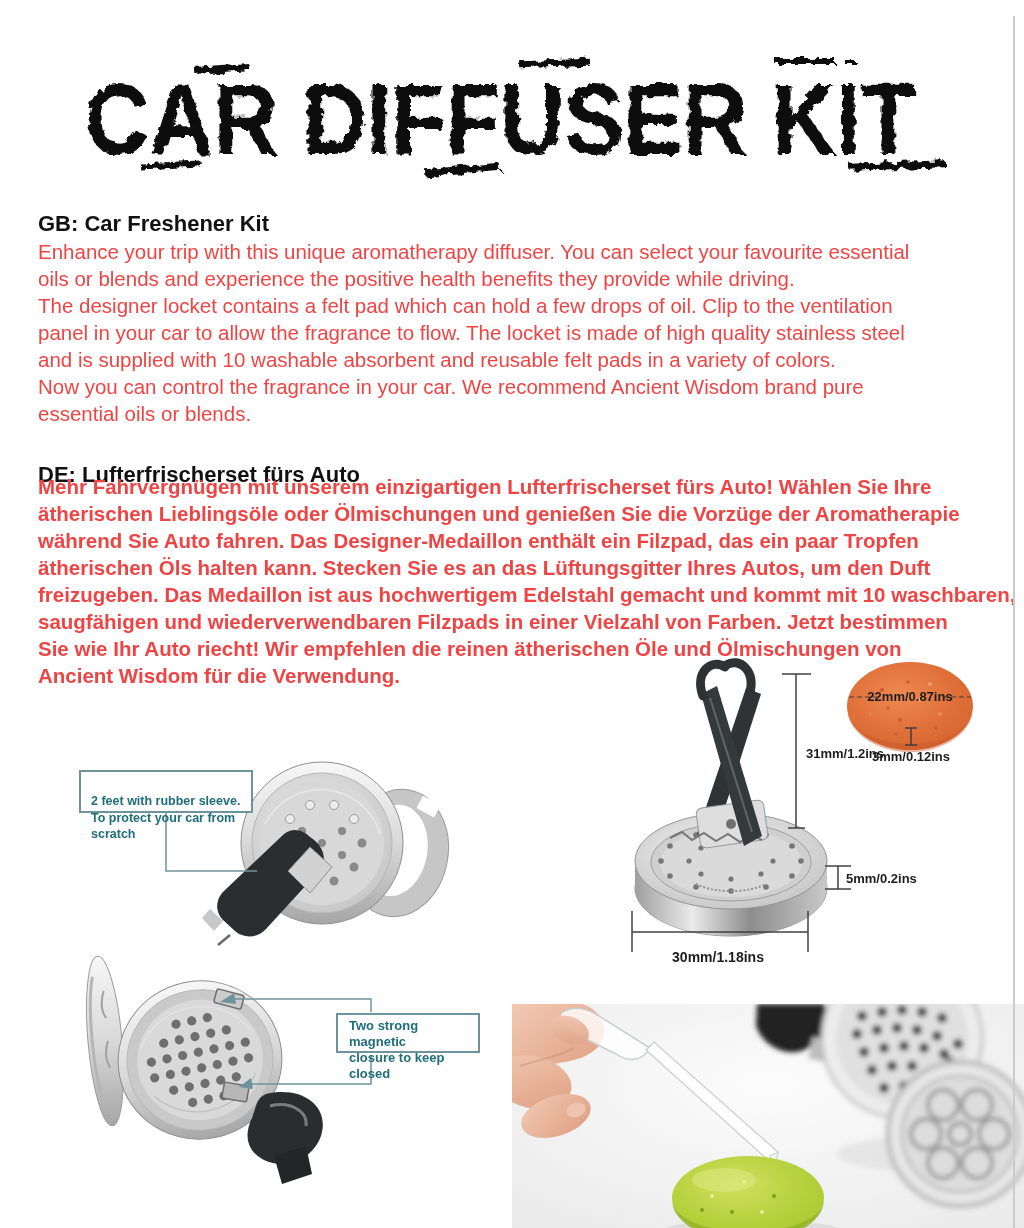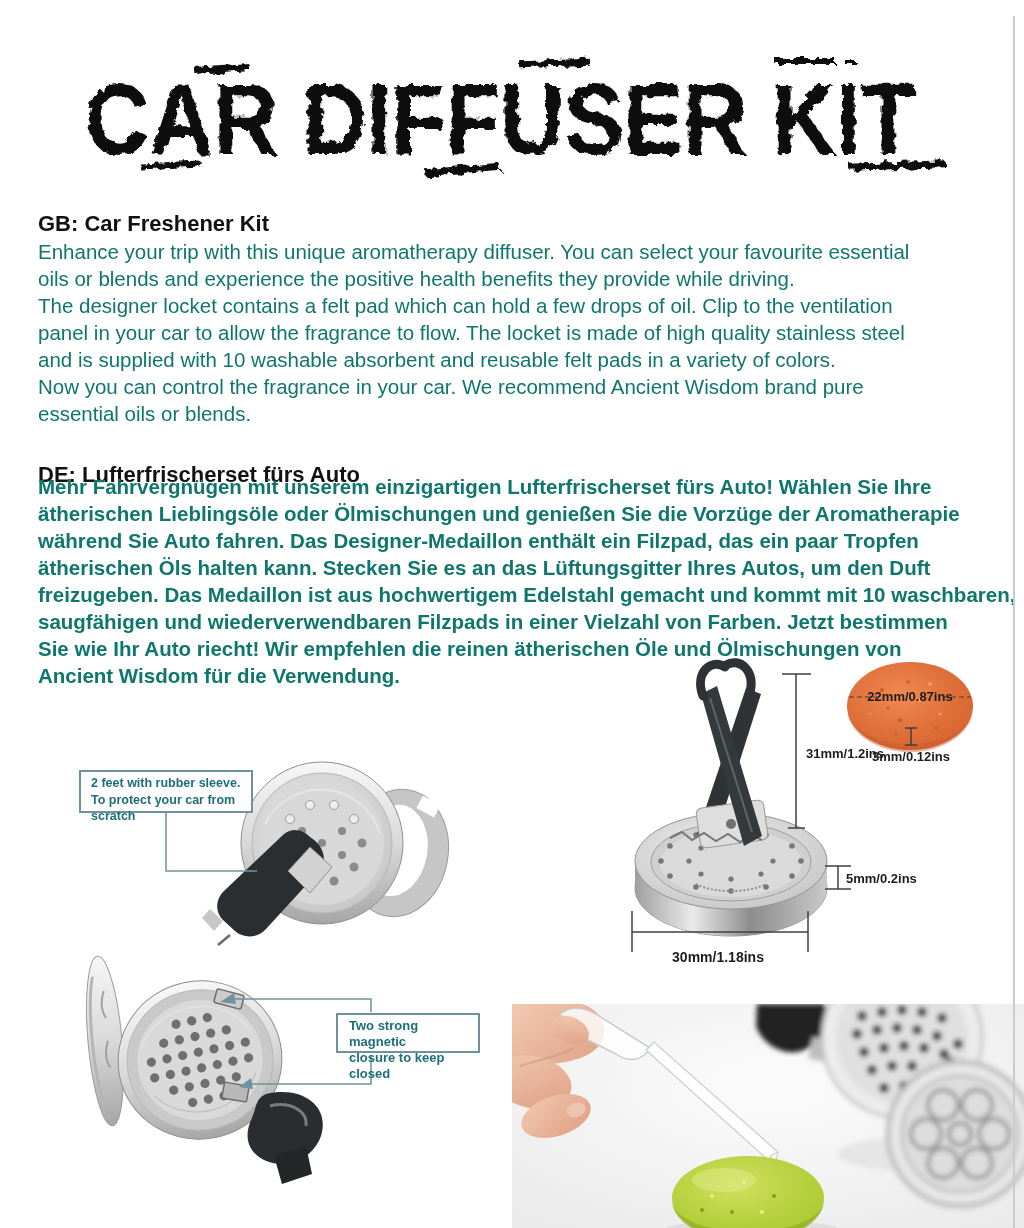--- a/index.html
+++ b/index.html
@@ -7,30 +7,30 @@
     position:relative; width:1024px; height:1228px; background:#ffffff;
     font-family:"Liberation Sans", sans-serif; overflow:hidden;margin-top:16px;
   }
   .abs { position:absolute; }
   .heading {
     position:absolute; left:38px; width:960px;
     font-size:22px; font-weight:bold; color:#111111;
   }
   .bodytext {
     position:absolute; left:38px; width:980px;
-    font-size:20.5px; line-height:27px; color:#0f766e; white-space:pre-line;
+    font-size:20.5px; line-height:27px; color:#ef4444; white-space:pre-line;
   }
   .callout {
     position:absolute; box-sizing:border-box; background:#ffffff;
     border:2px solid #6f939c; color:#1f6e79; font-weight:bold;
     white-space:pre-line; z-index:5;
   }
   #callout-feet {
     left:79px; top:754px; width:174px; height:43px;
-    font-size:12.5px; line-height:16.5px; padding:3px 0 0 10px;
+    font-size:12.5px; line-height:16.5px; padding:21px 0 0 10px;
   }
   #callout-magnet {
     left:336px; top:997px; width:144px; height:40px;
     font-size:13px; line-height:16px; padding:3px 0 0 11px;
   }
   .right-border {
     position:absolute; left:1013px; top:0; width:2px; height:1228px;
     background:#cbcbcb; z-index:8;
   }
   .bottom-bar {

